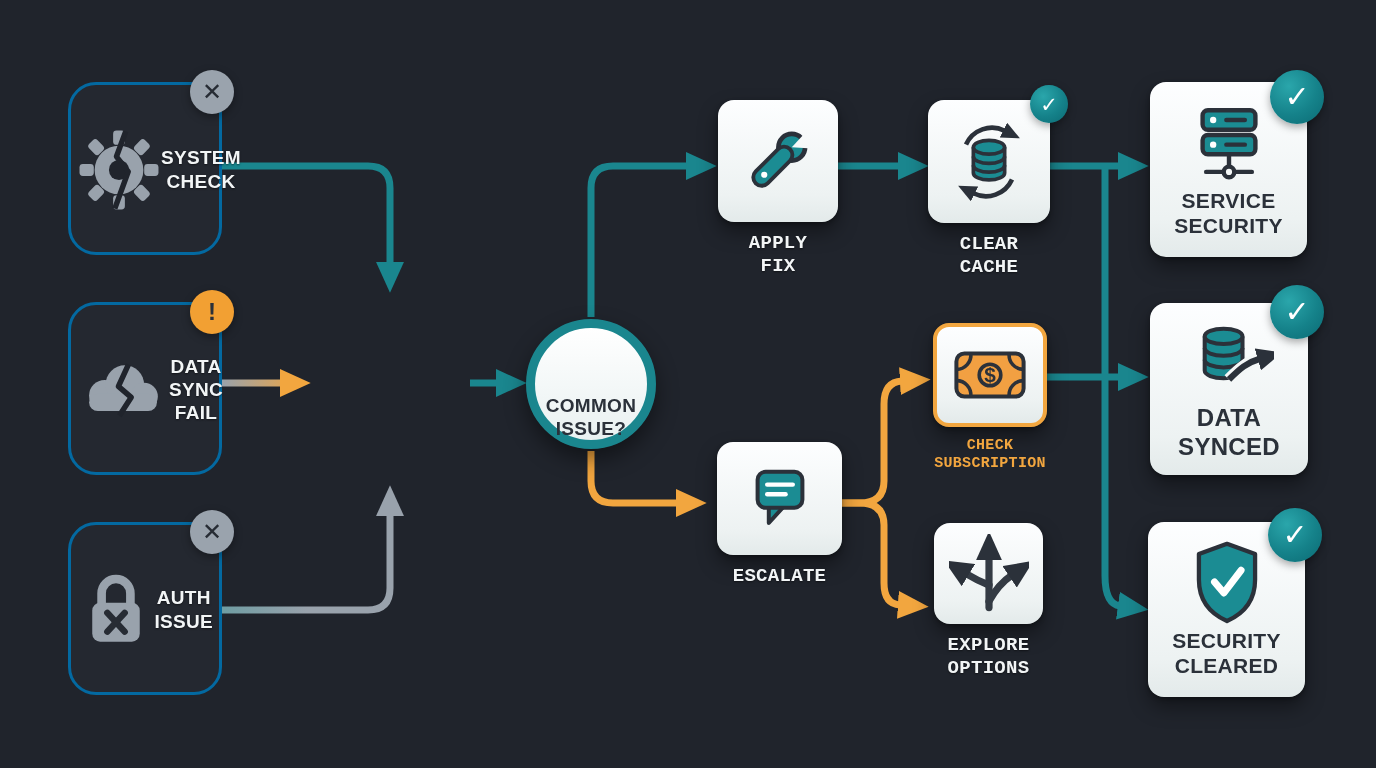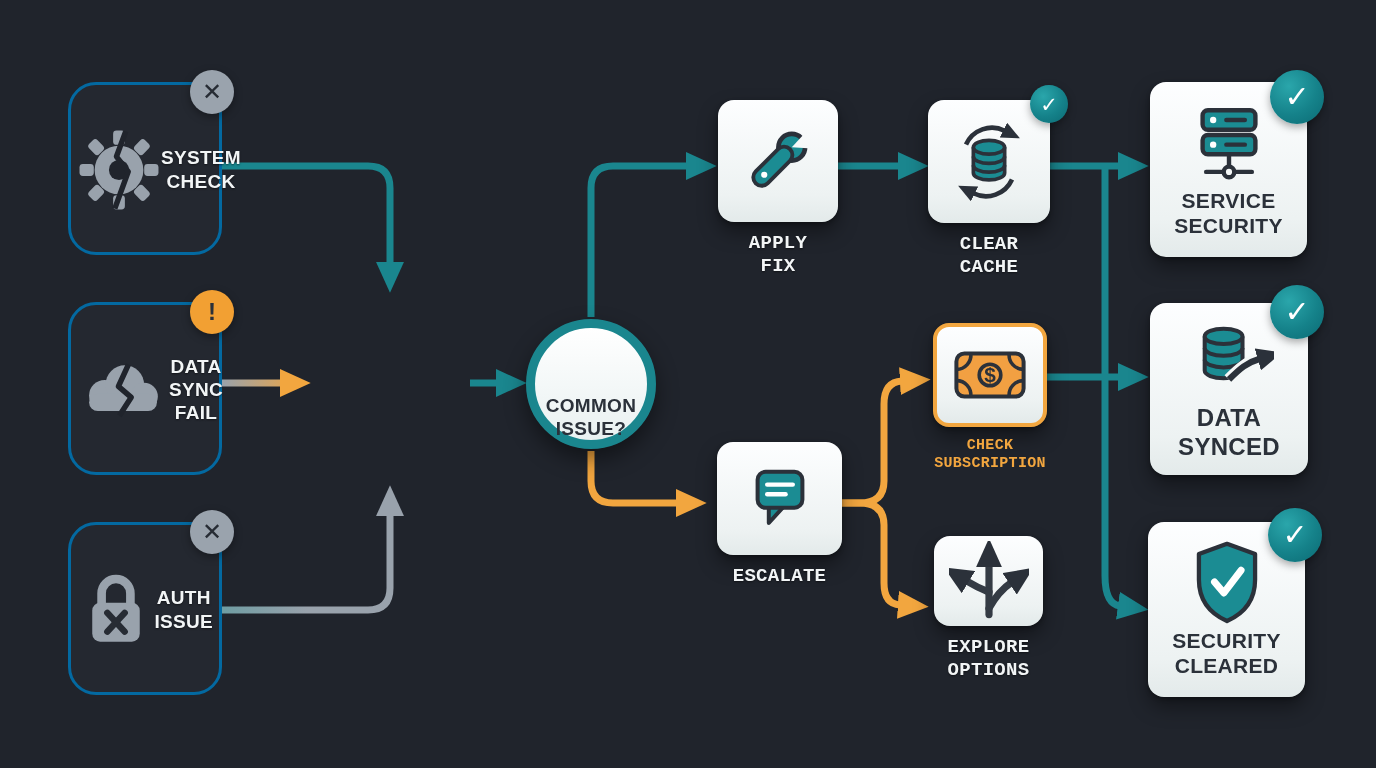--- a/index.html
+++ b/index.html
@@ -294,21 +294,21 @@
         <circle cx="50" cy="35" r="13.5" fill="#f2a042" stroke="#2b313a" stroke-width="4.5"></circle>
         <text x="50" y="44" text-anchor="middle" font-size="26" font-weight="bold" fill="#2b313a" font-family="Liberation Sans, sans-serif">$</text>
       </svg>
     </div>
     <div class="label orange-text below">
       <span>CHECK</span>
       <span>SUBSCRIPTION</span>
     </div>
   </div>
 
-  <div class="node" style="left:934px;top:536px;width:109px;height:90px">
+  <div class="node" style="left:934px;top:523px;width:109px;height:101px">
     <div class="tile">
       <svg width="80" height="80" viewBox="0 0 100 100">
         <g stroke="#343b44" stroke-width="9" fill="none" stroke-linecap="round">
           <path d="M50,92 C50,72 50,52 50,30" marker-end="url(#ah-dark)"></path>
           <path d="M50,64 C40,60 32,56 22,50" marker-end="url(#ah-dark)"></path>
           <path d="M50,84 C58,70 66,60 78,52" marker-end="url(#ah-dark)"></path>
         </g>
       </svg>
     </div>
     <div class="label light below">

